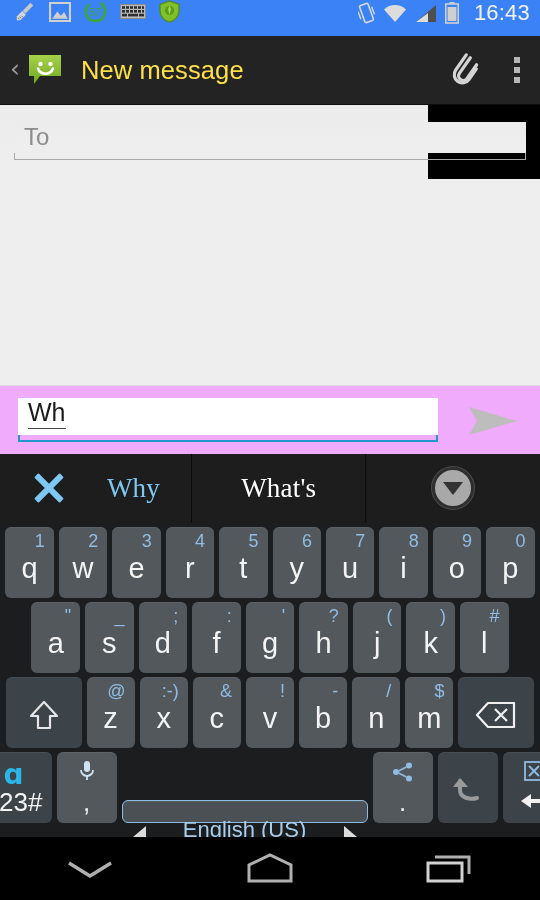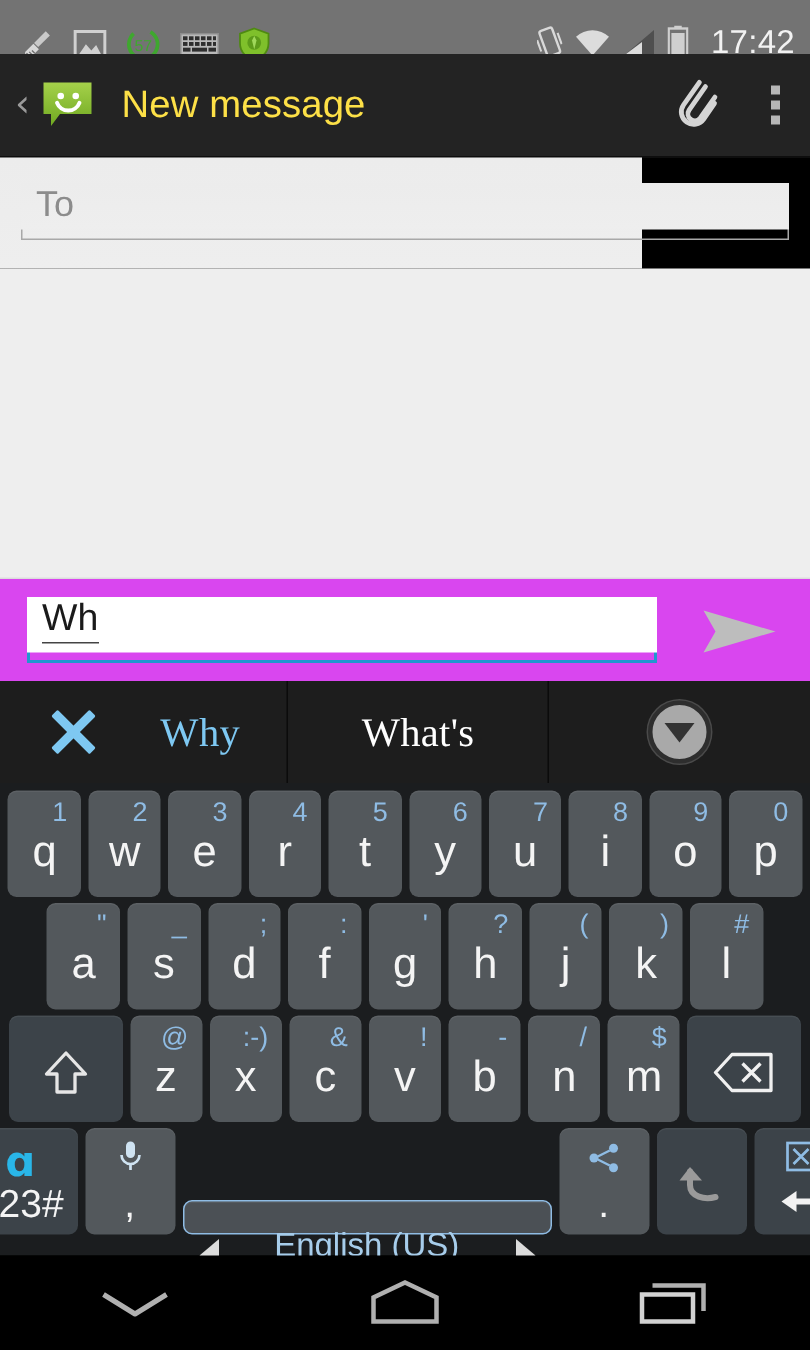--- a/index.html
+++ b/index.html
@@ -8,21 +8,21 @@
     font-family:"Liberation Sans", sans-serif;
     background:#000;
     overflow:hidden;
     -webkit-font-smoothing:antialiased;
   }
   #screen { position:relative; width:540px; height:900px; background:#000; }
 
   
   .statusbar {
     position:absolute; top:0; left:0; width:540px; height:41px;
-    background:#737373; display:flex; align-items:flex-end;
+    background:#3b82f6; display:flex; align-items:flex-start;
     padding:0 10px 0 14px;
   }
   .status-left { display:flex; align-items:center; gap:13px; }
   .status-right { margin-left:auto; display:flex; align-items:center; gap:8px; }
   .status-time {
     color:#f2f2f2; font-size:22px; letter-spacing:.2px; margin-left:7px;
     font-family:"Liberation Sans", sans-serif;
   }
   .si { display:block; }
 
@@ -72,21 +72,21 @@
   
   .convo {
     position:absolute; top:179px; left:0; width:540px; height:207px;
     background:#eeeeee;
     border-bottom:1px solid #dcdcdc;
   }
 
   
   .compose {
     position:absolute; top:386px; left:0; width:540px; height:68px;
-    background:#d946ef;
+    background:#f0abfc;
   }
   .compose-field {
     position:absolute; left:18px; top:12px; width:420px; height:44px;
     border-bottom:2.5px solid #2196cf;
     border-left:2.5px solid #2196cf;
     border-right:2.5px solid #2196cf;
   }
   .compose-mask {
     position:absolute; left:18px; top:12px; width:420px; height:37px;
     background:#fff;
@@ -260,21 +260,21 @@
         <path d="M21 18 L21 1 L1 18 Z" fill="#4f4f4f"></path>
         <path d="M13 18 L13 9 L1 18 Z" fill="#dcdcdc"></path>
       </svg>
 
       <svg class="si" width="14" height="22" viewBox="0 0 14 22">
         <rect x="4.5" y="0" width="5" height="2" fill="#cfcfcf"></rect>
         <rect x="0.8" y="2" width="12.4" height="19" fill="none" stroke="#cfcfcf" stroke-width="1.6"></rect>
         <rect x="2.6" y="5" width="8.8" height="14" fill="#cfcfcf"></rect>
       </svg>
 
-      <span class="status-time">17:42</span>
+      <span class="status-time">16:43</span>
     </div>
   </div>
 
   <div class="actionbar">
     <span class="ab-back">‹</span>
 
     <span class="app-icon">
       <svg width="38" height="38" viewBox="0 0 38 38">
         <defs>
           <linearGradient id="gGreen" x1="0" y1="0" x2="0" y2="1">

